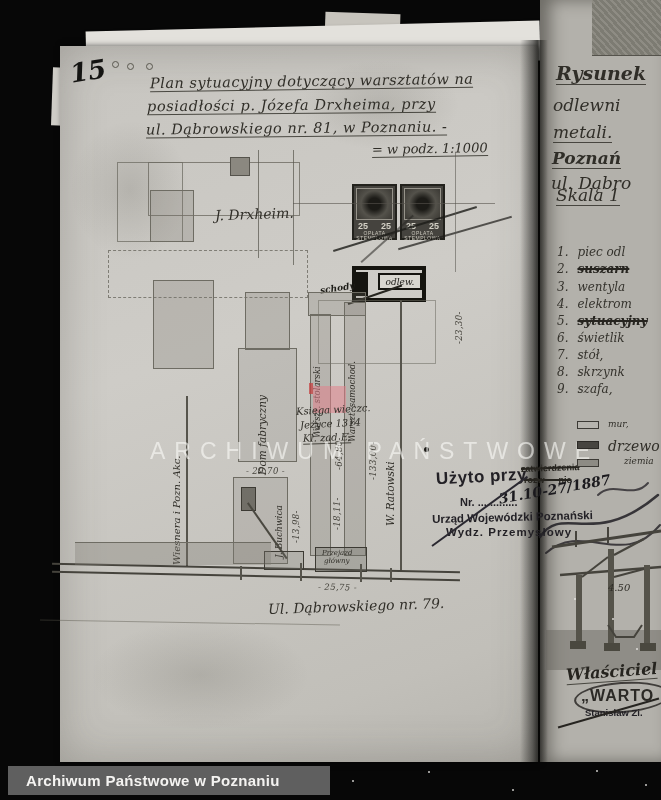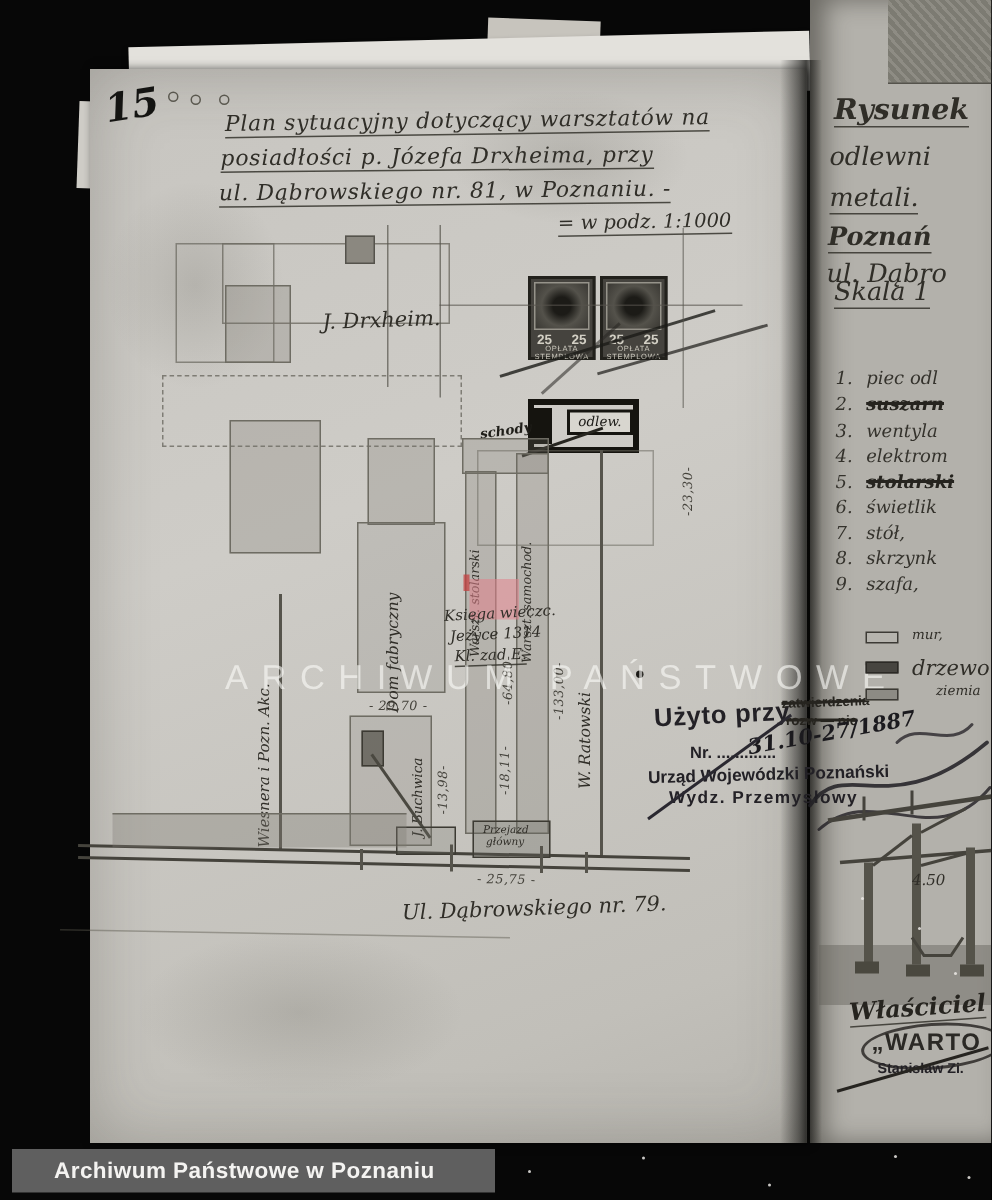--- a/index.html
+++ b/index.html
@@ -27,21 +27,21 @@
          background:radial-gradient(circle at 50% 50%, #1c1b17 0 26%, #54524b 58%, #3a3833 100%);}
   .stamp-vals{display:flex;justify-content:space-between;color:#d2cfc4;
          font:bold 9px "Liberation Sans",sans-serif;padding:1px 2px 0 2px;}
   .stamp-cap{color:#cac7bc;font:5px "Liberation Sans",sans-serif;text-align:center;
          letter-spacing:.5px;line-height:5px;}
   .circle{position:absolute;width:5px;height:5px;border:1px solid #5a584f;border-radius:50%;}
   .speck{position:absolute;width:2px;height:2px;background:#eceae6;border-radius:50%;opacity:.85;}
   .stain{position:absolute;border-radius:50%;background:radial-gradient(rgba(70,68,58,.16),transparent 70%);}
   .legend-swatch{position:absolute;width:22px;height:8px;box-sizing:border-box;}
   .archive-bar{position:absolute;left:8px;top:766px;width:322px;height:29px;background:#5f5f5f;
-         display:flex;align-items:center;padding-left:28px;box-sizing:border-box;}
+         display:flex;align-items:center;padding-left:18px;box-sizing:border-box;}
   .archive-bar span{color:#f4f3f1;font:bold 15px "Liberation Sans",sans-serif;letter-spacing:.3px;}
   svg{position:absolute;overflow:visible;}
 </style>
 </head>
 <body>
 
 <div class="stage">
 
   <div class="paper" style="left:325px;top:13px;width:75px;height:28px;background:#c7c4bd;transform:rotate(2deg);"></div>
   <div class="paper" style="left:86px;top:26px;width:454px;height:40px;background:#e3e1dc;transform:rotate(-1.4deg);box-shadow:0 3px 4px rgba(0,0,0,.55);"></div>
@@ -196,21 +196,21 @@
 
   <div class="eq-item" style="top:245px;">
     <span>1.</span><span class="t">piec odl</span></div>
   <div class="eq-item" style="top:262px;">
     <span>2.</span><span class="t struck">suszarn</span></div>
   <div class="eq-item" style="top:280px;">
     <span>3.</span><span class="t">wentyla</span></div>
   <div class="eq-item" style="top:297px;">
     <span>4.</span><span class="t">elektrom</span></div>
   <div class="eq-item" style="top:314px;">
-    <span>5.</span><span class="t struck">stolarski</span></div>
+    <span>5.</span><span class="t struck">sytuacyjny</span></div>
   <div class="eq-item" style="top:331px;">
     <span>6.</span><span class="t">świetlik</span></div>
   <div class="eq-item" style="top:348px;">
     <span>7.</span><span class="t">stół,</span></div>
   <div class="eq-item" style="top:365px;">
     <span>8.</span><span class="t">skrzynk</span></div>
   <div class="eq-item" style="top:382px;">
     <span>9.</span><span class="t">szafa,</span></div>
 
   <div class="legend-swatch" style="left:577px;top:421px;background:#b6b4ae;border:1.5px solid #3c3a35;"></div>

